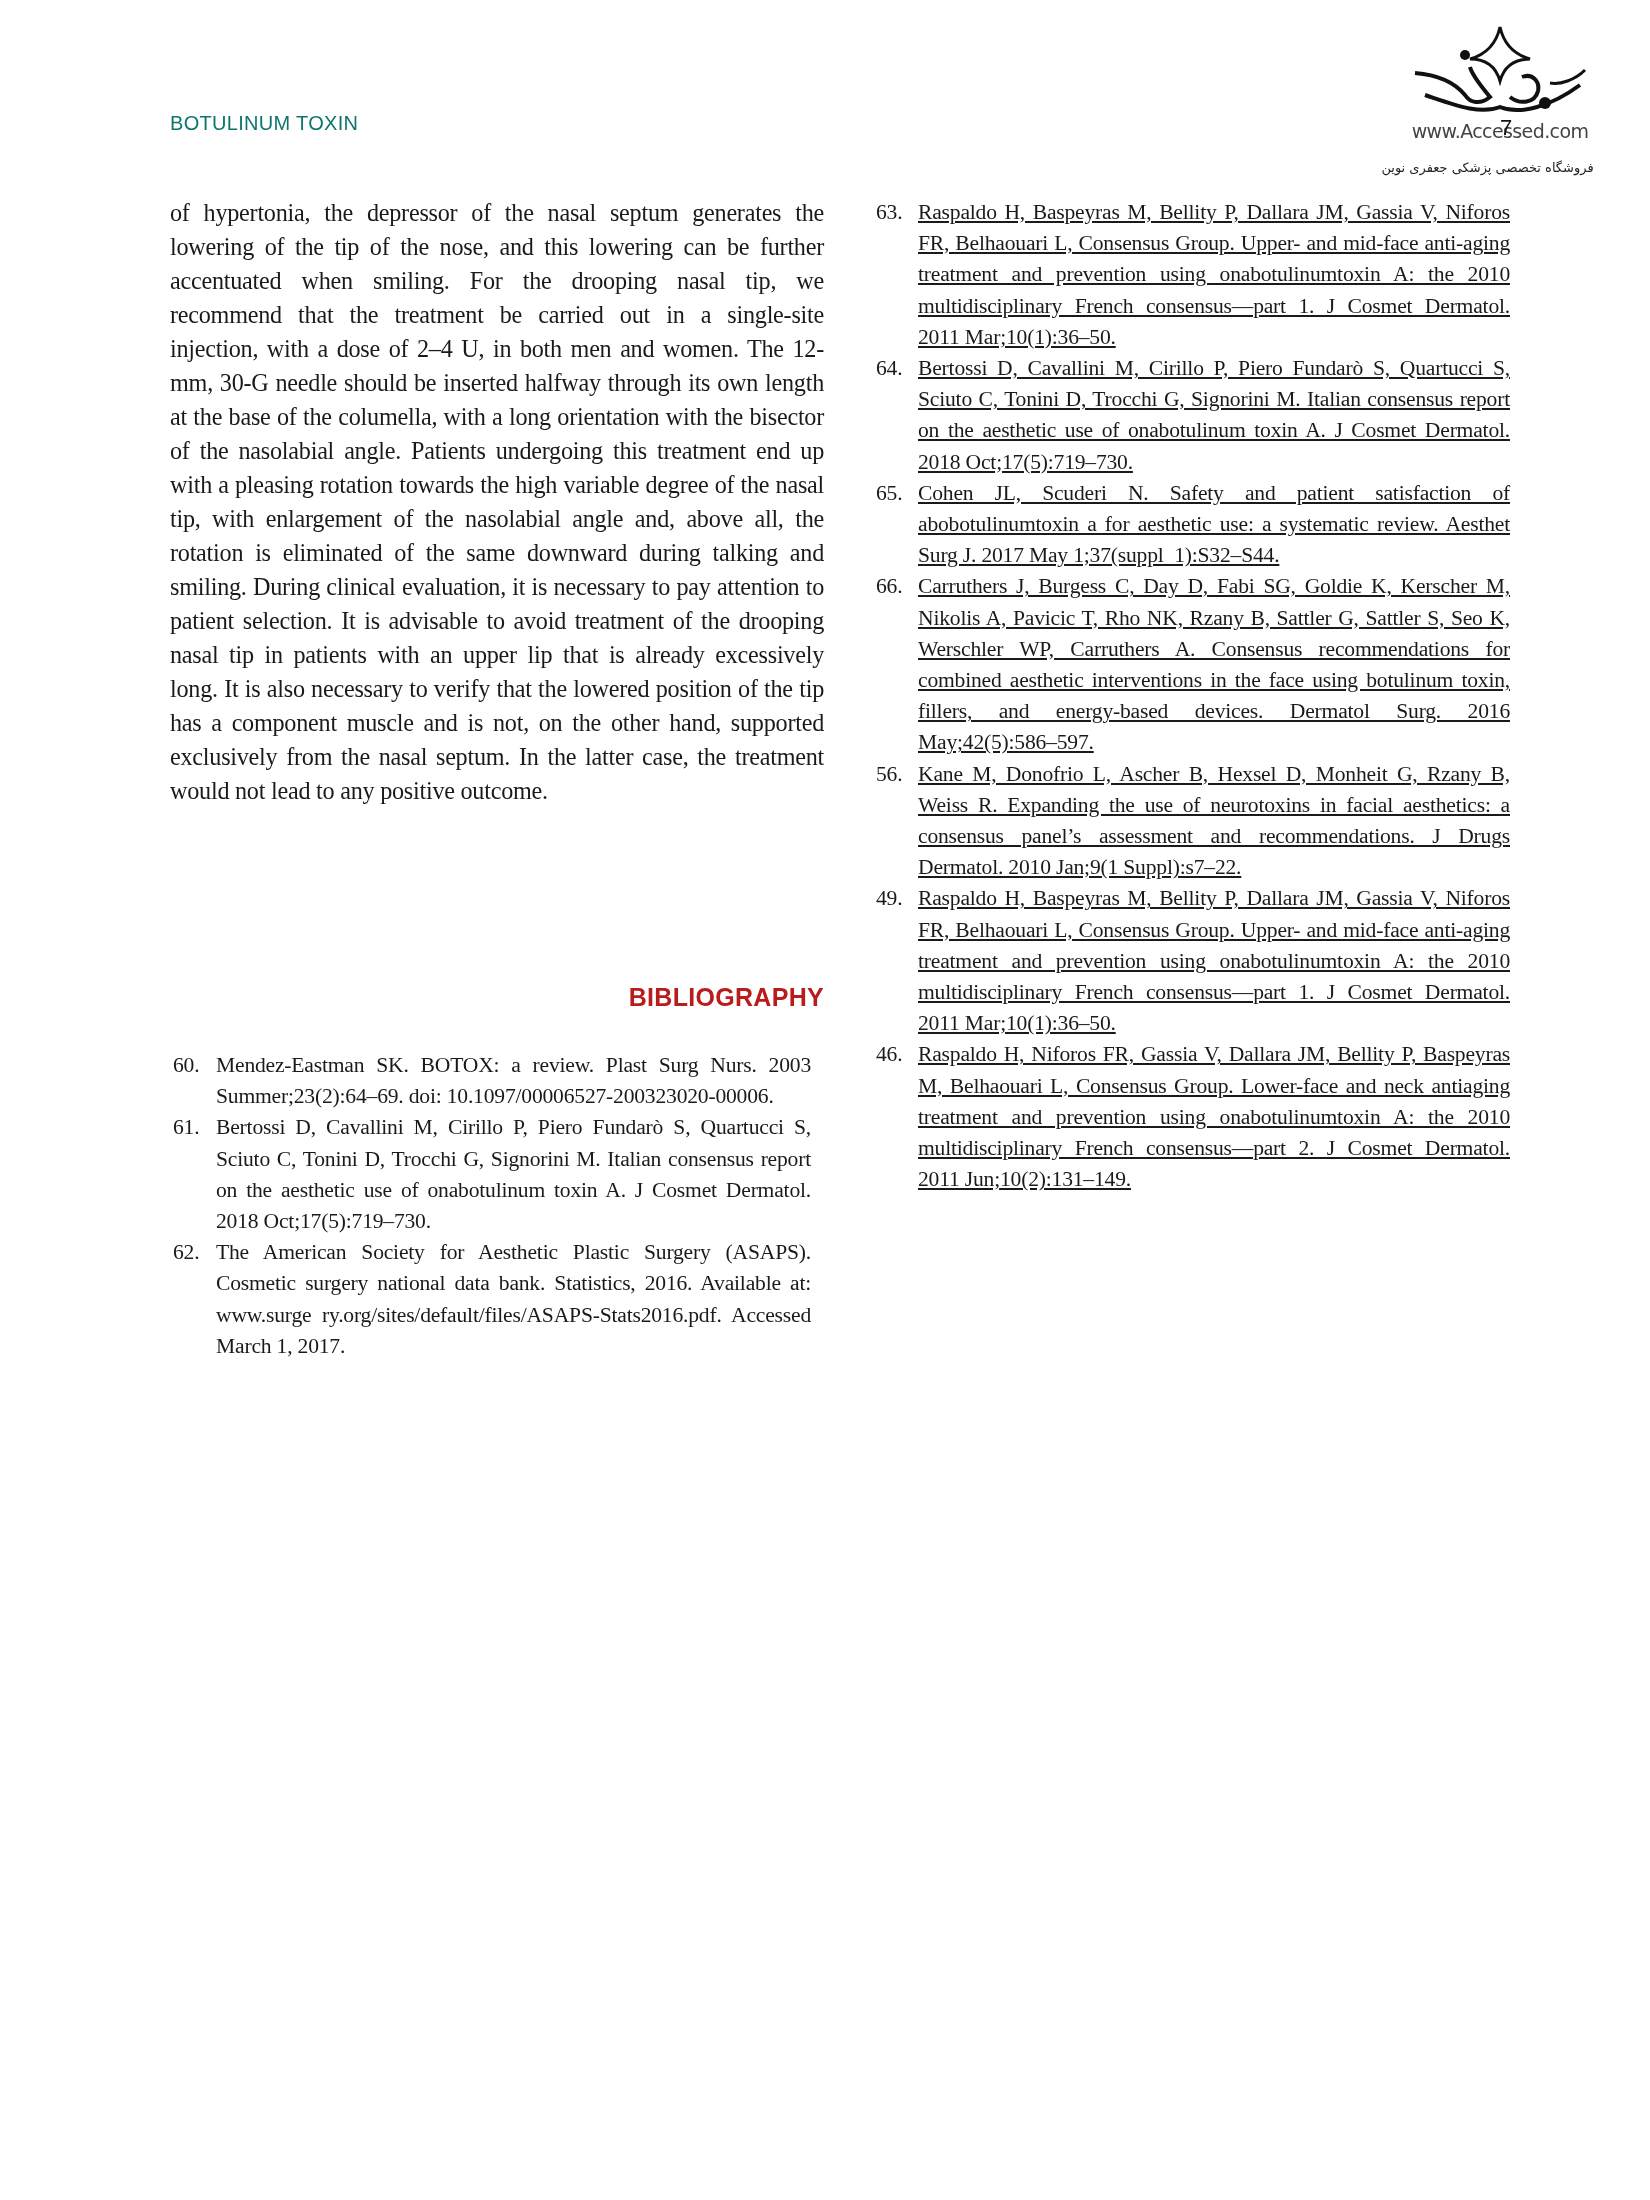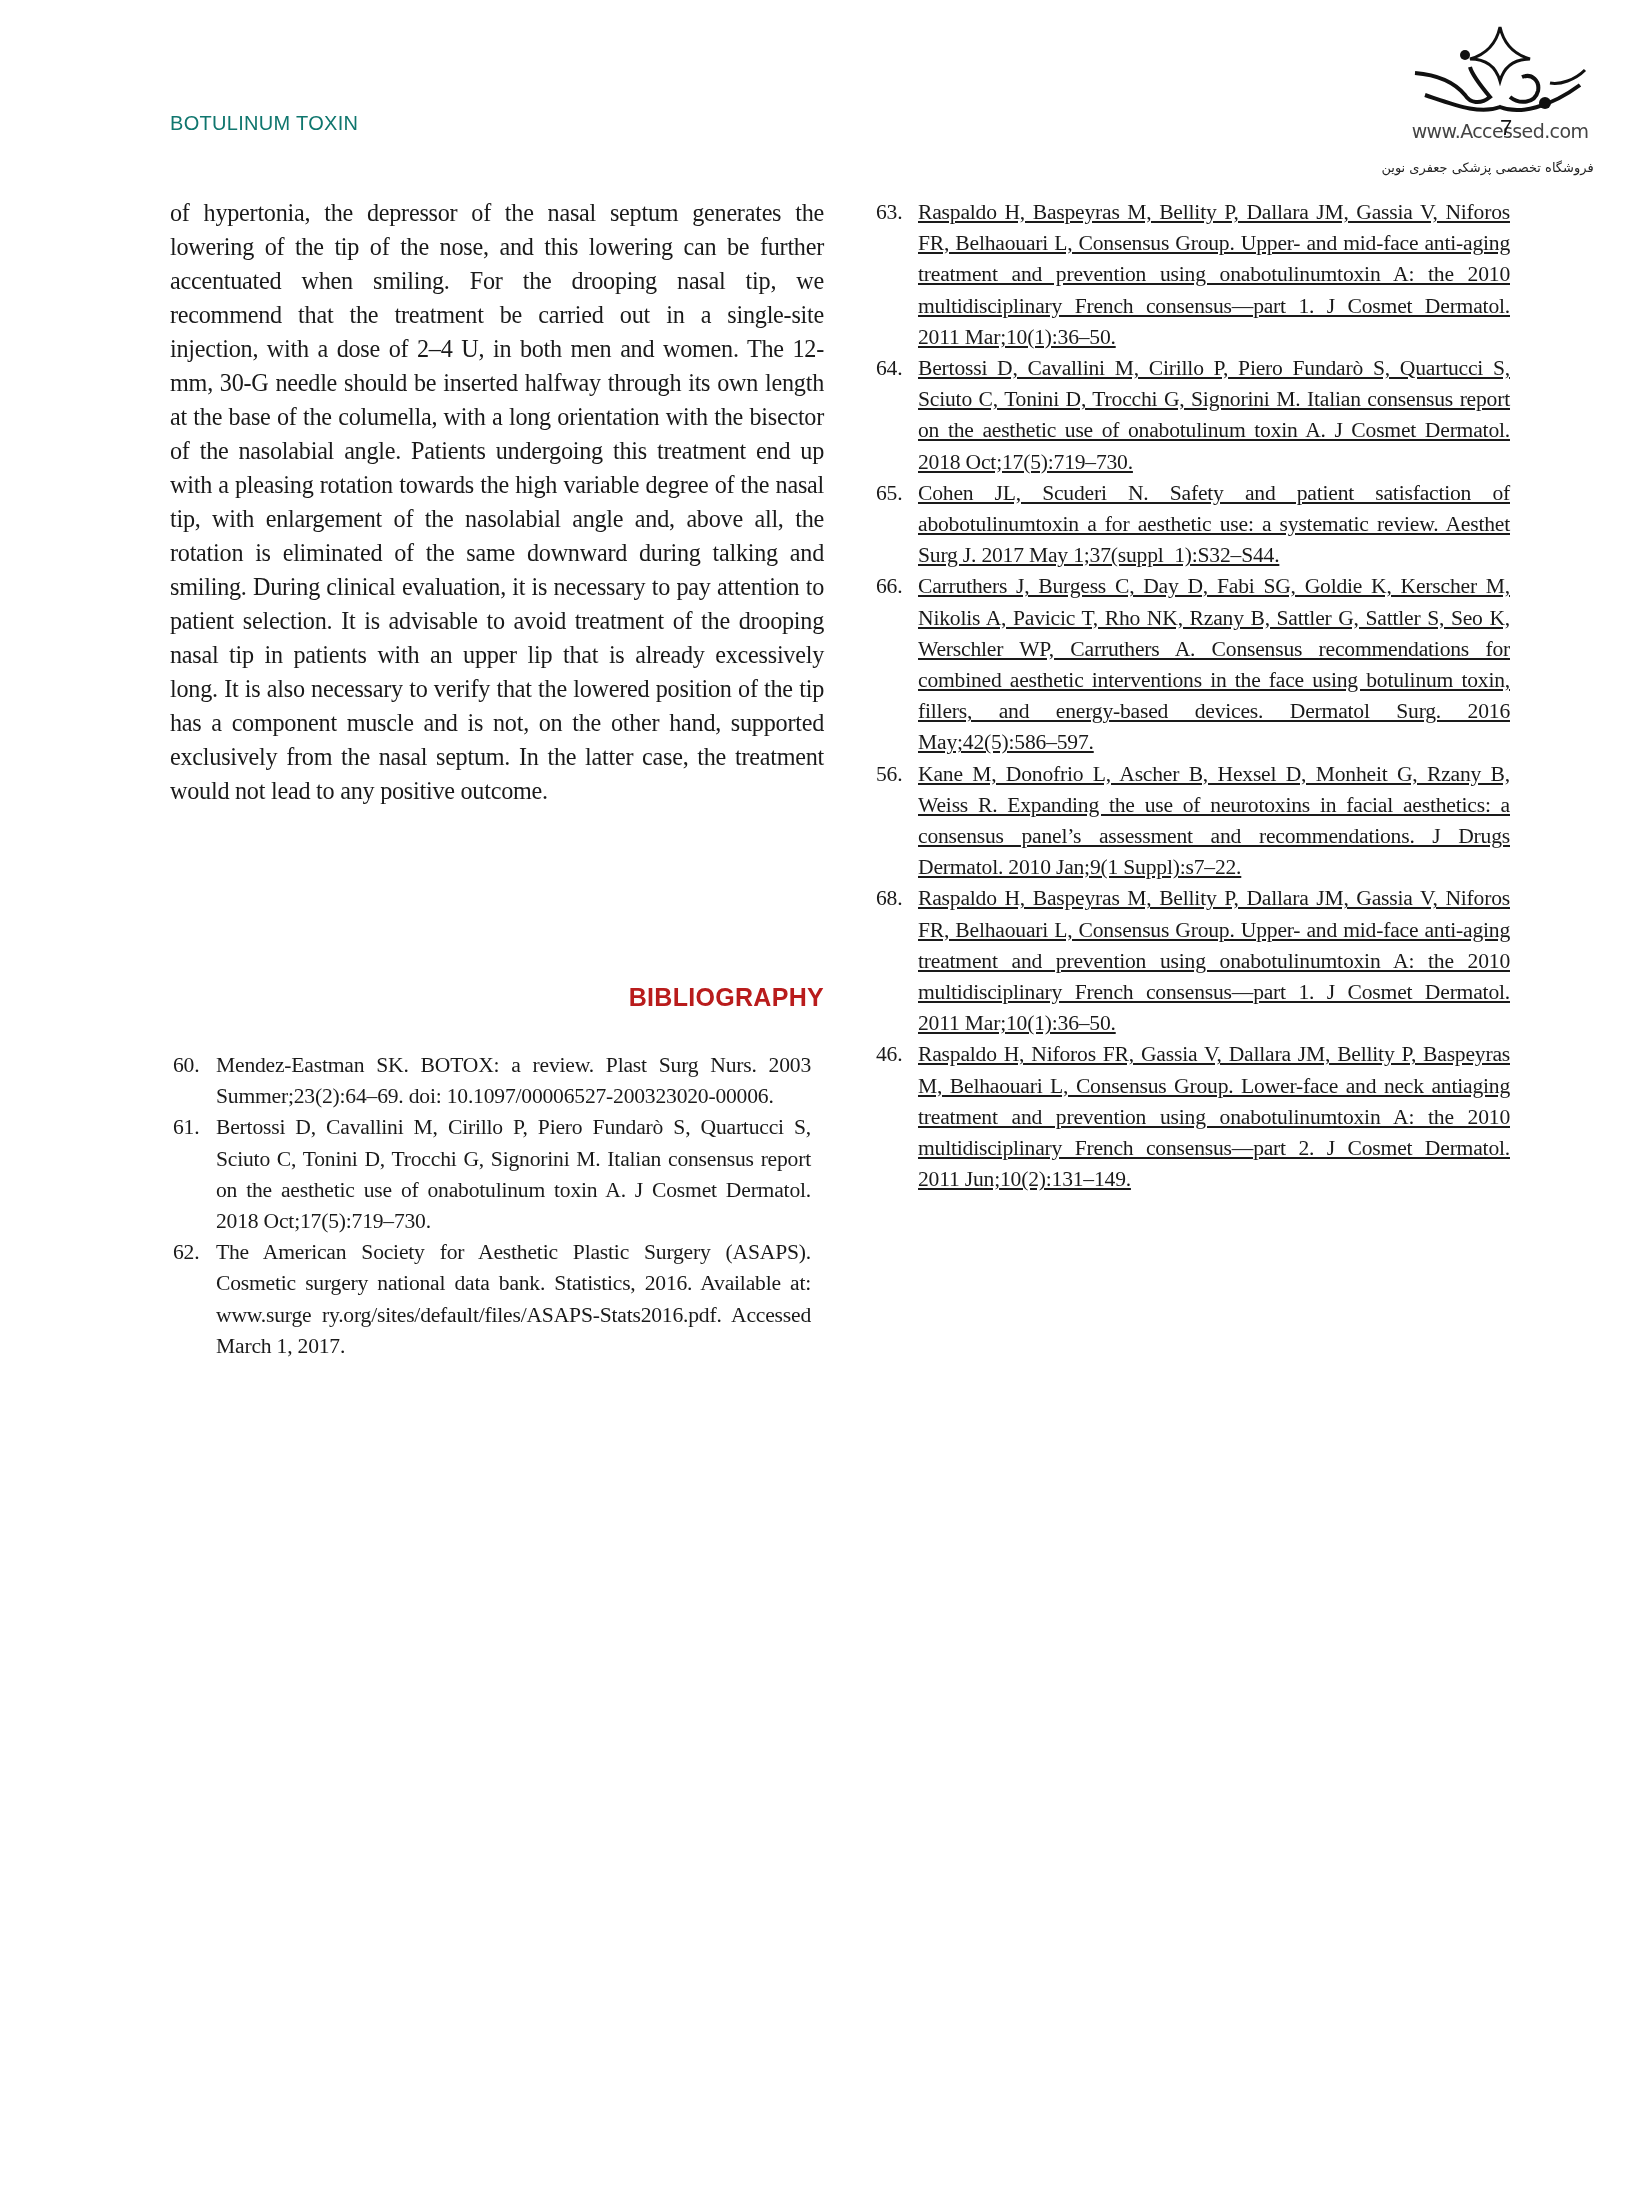--- a/index.html
+++ b/index.html
@@ -98,20 +98,20 @@
   </div>
   <div class="ref">
     <span class="num">66.</span>
     <span>Carruthers J, Burgess C, Day D, Fabi SG, Goldie K, Kerscher M, Nikolis A, Pavicic T, Rho NK, Rzany B, Sattler G, Sattler S, Seo K, Werschler WP, Carruthers A. Consensus recommendations for combined aesthetic interventions in the face using botulinum toxin, fillers, and energy-based devices. Dermatol Surg. 2016 May;42(5):586–597.</span>
   </div>
   <div class="ref">
     <span class="num">56.</span>
     <span>Kane M, Donofrio L, Ascher B, Hexsel D, Monheit G, Rzany B, Weiss R. Expanding the use of neurotoxins in facial aesthetics: a consensus panel’s assessment and recommendations. J Drugs Dermatol. 2010 Jan;9(1 Suppl):s7–22.</span>
   </div>
   <div class="ref">
-    <span class="num">68.</span>
+    <span class="num">49.</span>
     <span>Raspaldo H, Baspeyras M, Bellity P, Dallara JM, Gassia V, Niforos FR, Belhaouari L, Consensus Group. Upper- and mid-face anti-aging treatment and prevention using onabotulinumtoxin A: the 2010 multidisciplinary French consensus—part 1. J Cosmet Dermatol. 2011 Mar;10(1):36–50.</span>
   </div>
   <div class="ref">
     <span class="num">46.</span>
     <span>Raspaldo H, Niforos FR, Gassia V, Dallara JM, Bellity P, Baspeyras M, Belhaouari L, Consensus Group. Lower-face and neck antiaging treatment and prevention using onabotulinumtoxin A: the 2010 multidisciplinary French consensus—part 2. J Cosmet Dermatol. 2011 Jun;10(2):131–149.</span>
   </div>
 </div>
 
 </body></html>

